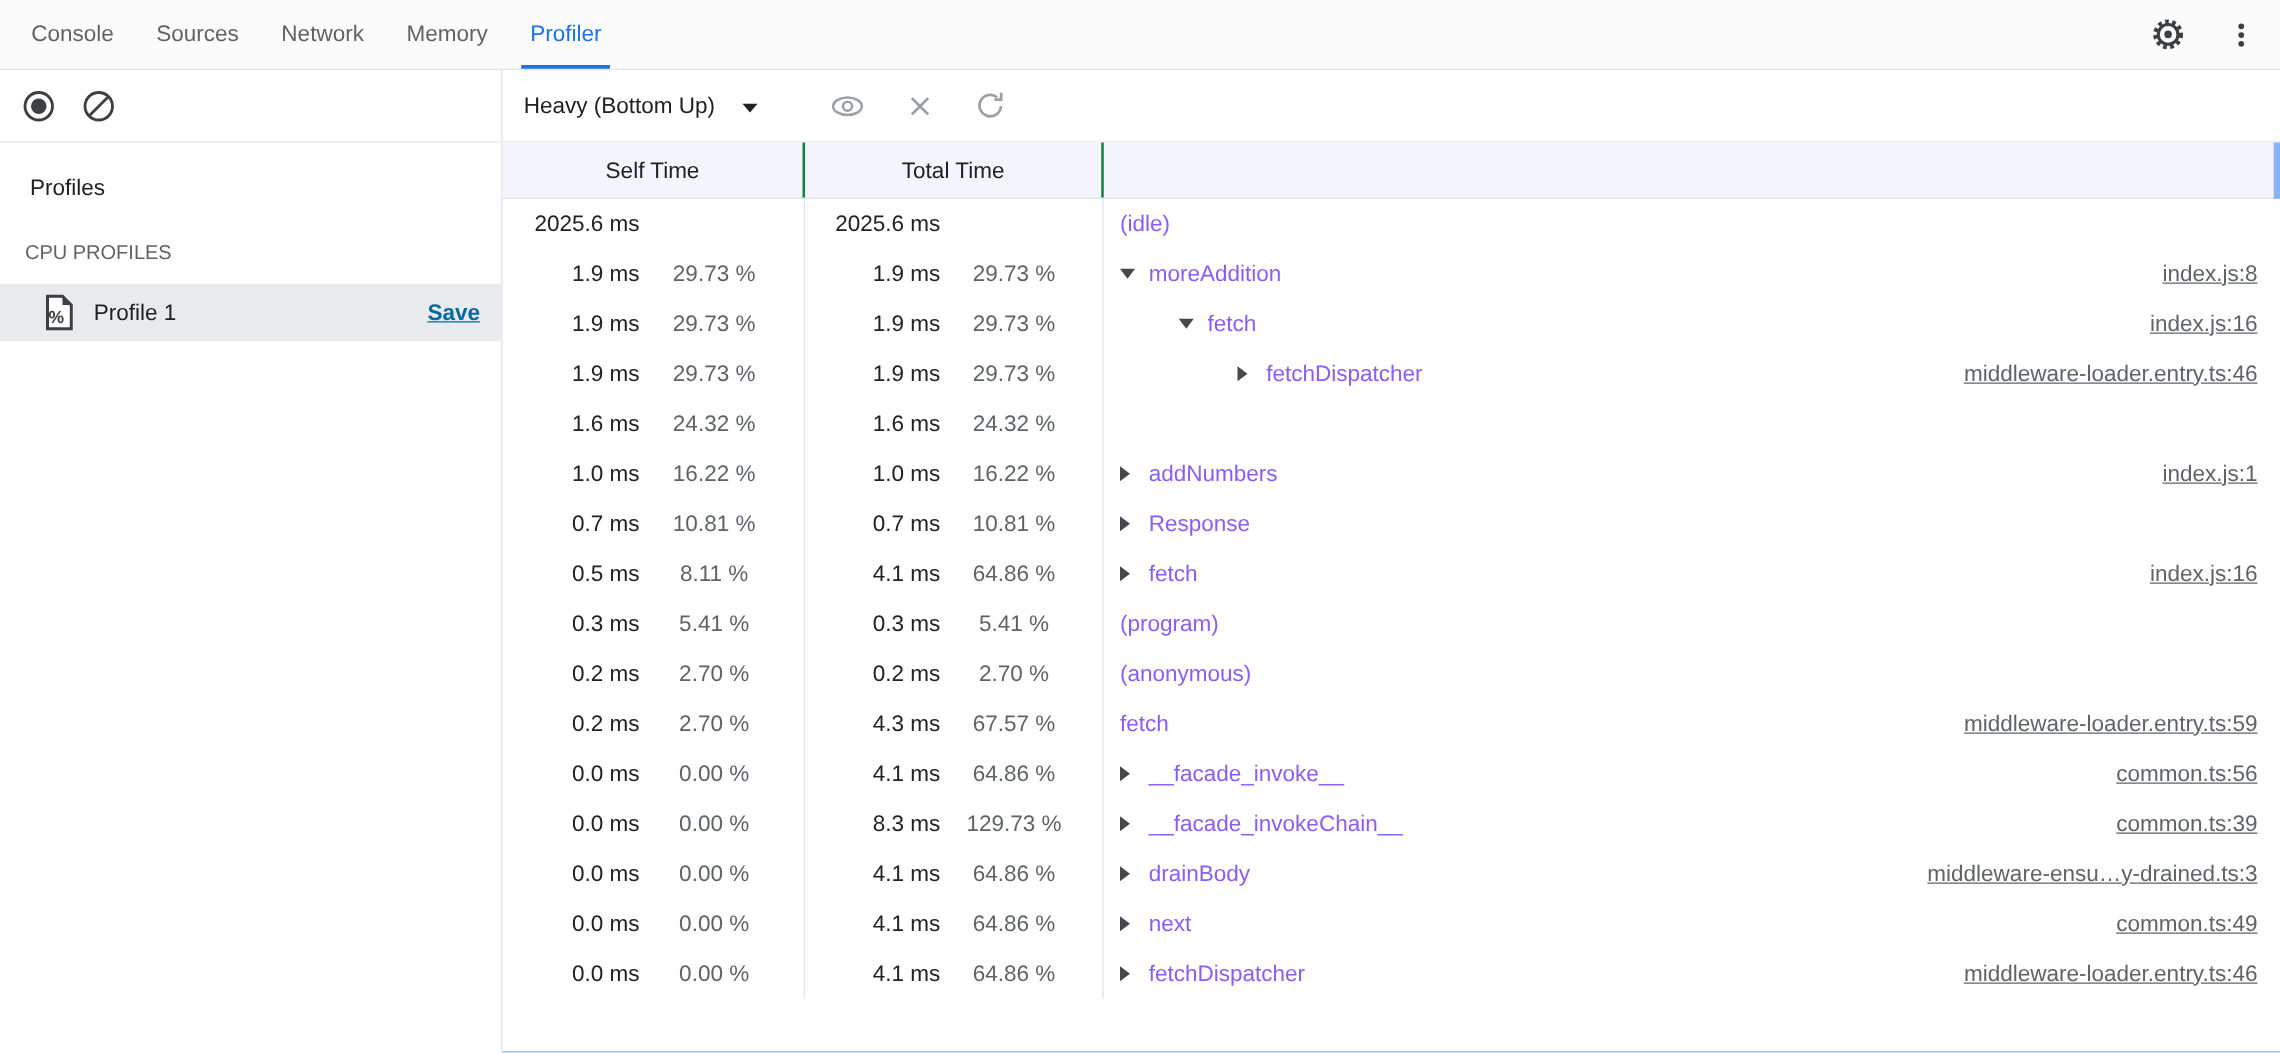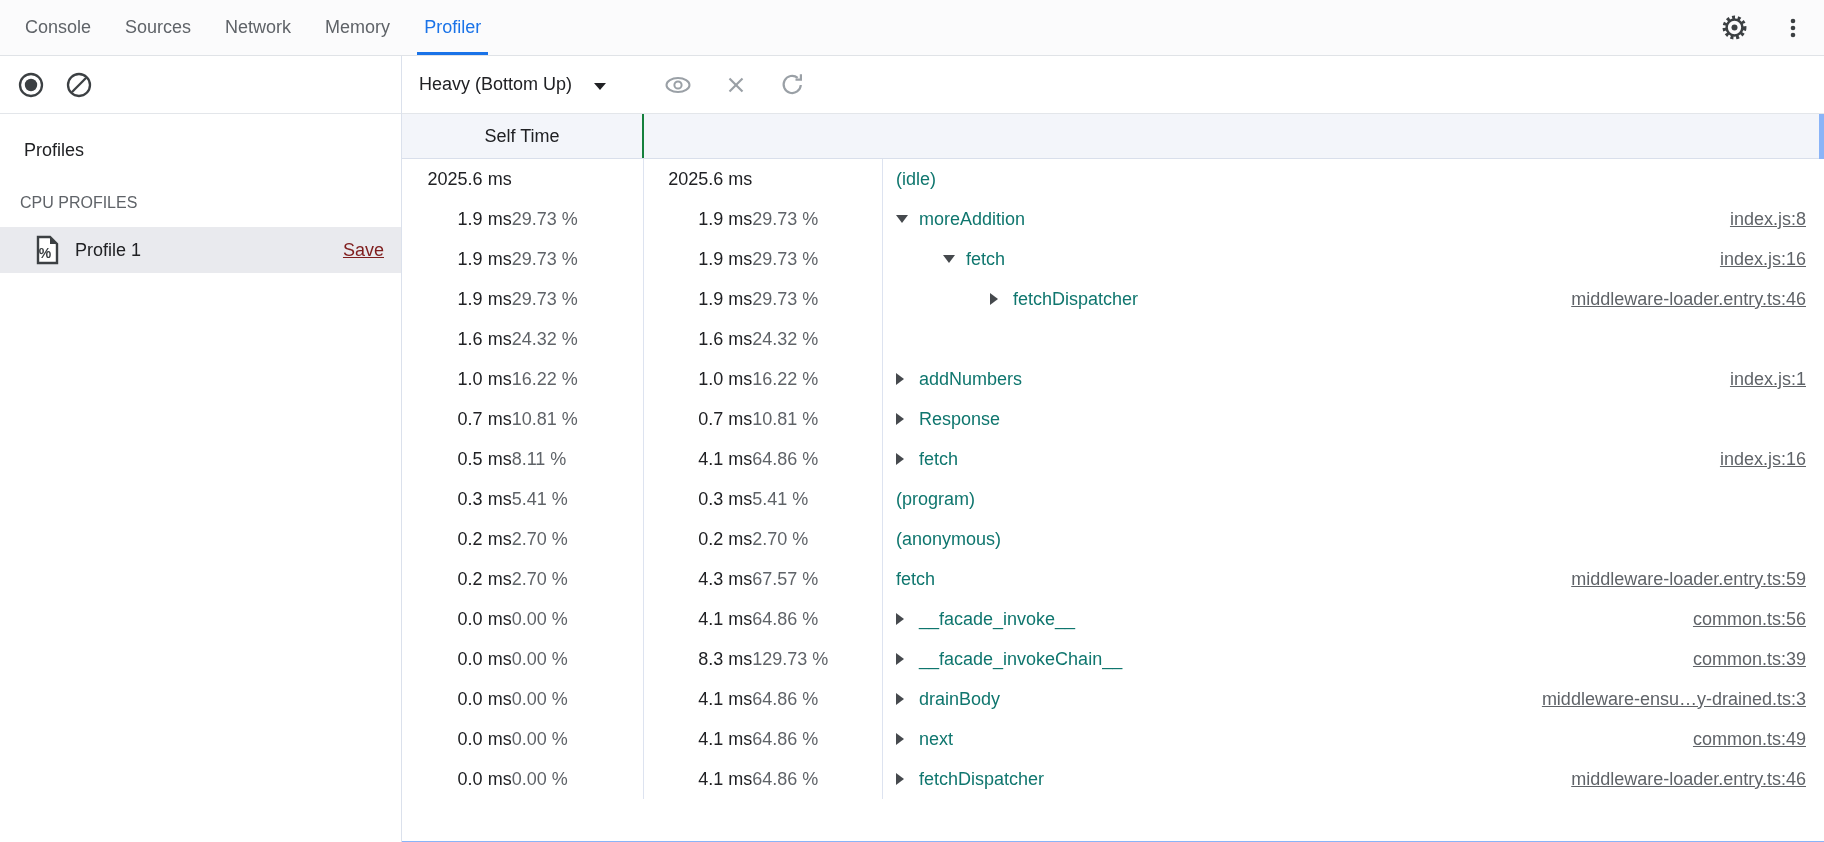--- a/index.html
+++ b/index.html
@@ -21,21 +21,21 @@
   
   .main { display:flex; height:789px; }
   .pane-left { width:401px; flex:none; display:flex; flex-direction:column; background:#fff; }
   .left-toolbar { height:58px; flex:none; border-bottom:1px solid #e3e6ea;
                   display:flex; align-items:center; padding-left:17px; gap:20px; }
   .sidebar { flex:1; }
   .sidebar-title   { font-size:18px; color:#202124; margin:26px 0 0 24px; }
   .sidebar-section { font-size:16px; color:#5f6368; margin:33px 0 15px 20px; }
   .profile-item { height:46px; background:#e9eaee; display:flex; align-items:center;
                   padding:0 17px 0 34px; gap:15px; font-size:18px; color:#202124; }
-  .profile-save { margin-left:auto; text-decoration:underline; color:#7f1d1d; cursor:pointer; }
+  .profile-save { margin-left:auto; text-decoration:underline; color:#0369a1; cursor:pointer;font-weight:bold; }
 
   .pane-right { flex:1; min-width:0; border-left:1px solid #dbe1ec;
                 display:flex; flex-direction:column; position:relative; background:#fff; }
   .right-toolbar { height:58px; flex:none; border-bottom:1px solid #e3e6ea;
                    display:flex; align-items:center; padding-left:17px; }
   .view-select { display:flex; align-items:center; gap:22px; font-size:18px;
                  color:#202124; margin-right:42px; cursor:default; white-space:pre; }
   .caret-down { width:0; height:0; border-left:6px solid transparent;
                 border-right:6px solid transparent; border-top:7px solid #202124; margin-top:3px; }
   .toolbar-icon { margin:0 15px; display:flex; align-items:center; }
@@ -47,29 +47,29 @@
             justify-content:center; border-right:2px solid #15803d; white-space:pre; }
   .h-self  { width:242px; }
   .h-total { width:239px; }
   .h-fn    { flex:1; justify-content:flex-start; padding-left:13px; border-right:none; }
 
   .row { height:40px; display:flex; align-items:center; font-size:18px; }
   .cell { height:100%; display:flex; align-items:center; }
   .c-self  { width:242px; border-right:1px solid #dde3f0; padding:0 12px; }
   .c-total { width:239px; border-right:1px solid #dde3f0; padding:0 12px; }
   .ms  { flex:0 0 45%; text-align:right; color:#202124; white-space:pre; }
-  .pct { flex:1; text-align:left; color:#5f6368; white-space:pre; }
+  .pct { flex:1; text-align:center; color:#5f6368; white-space:pre; }
   .c-fn { flex:1; min-width:0; padding-left:13px; }
   .indent { flex:none; display:inline-block; height:1px; }
   .arrow { width:23px; flex:none; display:flex; align-items:center; cursor:pointer; }
   .tri-down  { width:0; height:0; border-left:6px solid transparent;
                border-right:6px solid transparent; border-top:8px solid #45494d; }
   .tri-right { width:0; height:0; border-top:6px solid transparent;
                border-bottom:6px solid transparent; border-left:8px solid #45494d; }
-  .fname { color:#0f766e; white-space:pre; }
+  .fname { color:#8b5cf6; white-space:pre; }
   .src-link { margin-left:auto; padding-right:18px; color:#5f6368;
               text-decoration:underline; white-space:pre; cursor:pointer; }
 
   .header-accent { position:absolute; top:0; right:0; width:5px; height:45px; background:#8ab4f8; }
   .bottom-accent { position:absolute; left:0; right:0; bottom:0; height:4px; background:#8ab4f8; }
 </style>
 </head>
 <body>
 
 <div class="tabbar">
@@ -153,20 +153,21 @@
         <svg width="27" height="27" viewBox="0 0 27 27">
           <path d="M21.8 14 a8.6 8.6 0 1 1 -3.1 -7.2" fill="none" stroke="#9aa0a6" stroke-width="2.2"></path>
           <polyline points="21.9,3.2 21.9,8.6 16.5,8.6" fill="none" stroke="#9aa0a6" stroke-width="2.2"></polyline>
         </svg>
       </span>
     </div>
 
     <div class="grid">
       <div class="grid-header">
         <div class="h-cell h-self">Self Time</div>
+        <div class="h-cell h-total">Total Time</div>
       </div>
       <div class="grid-body">
           <div class="row">
             <div class="cell c-self">
               <span class="ms">2025.6 ms</span>
               <span class="pct"></span>
             </div>
             <div class="cell c-total">
               <span class="ms">2025.6 ms</span>
               <span class="pct"></span>

